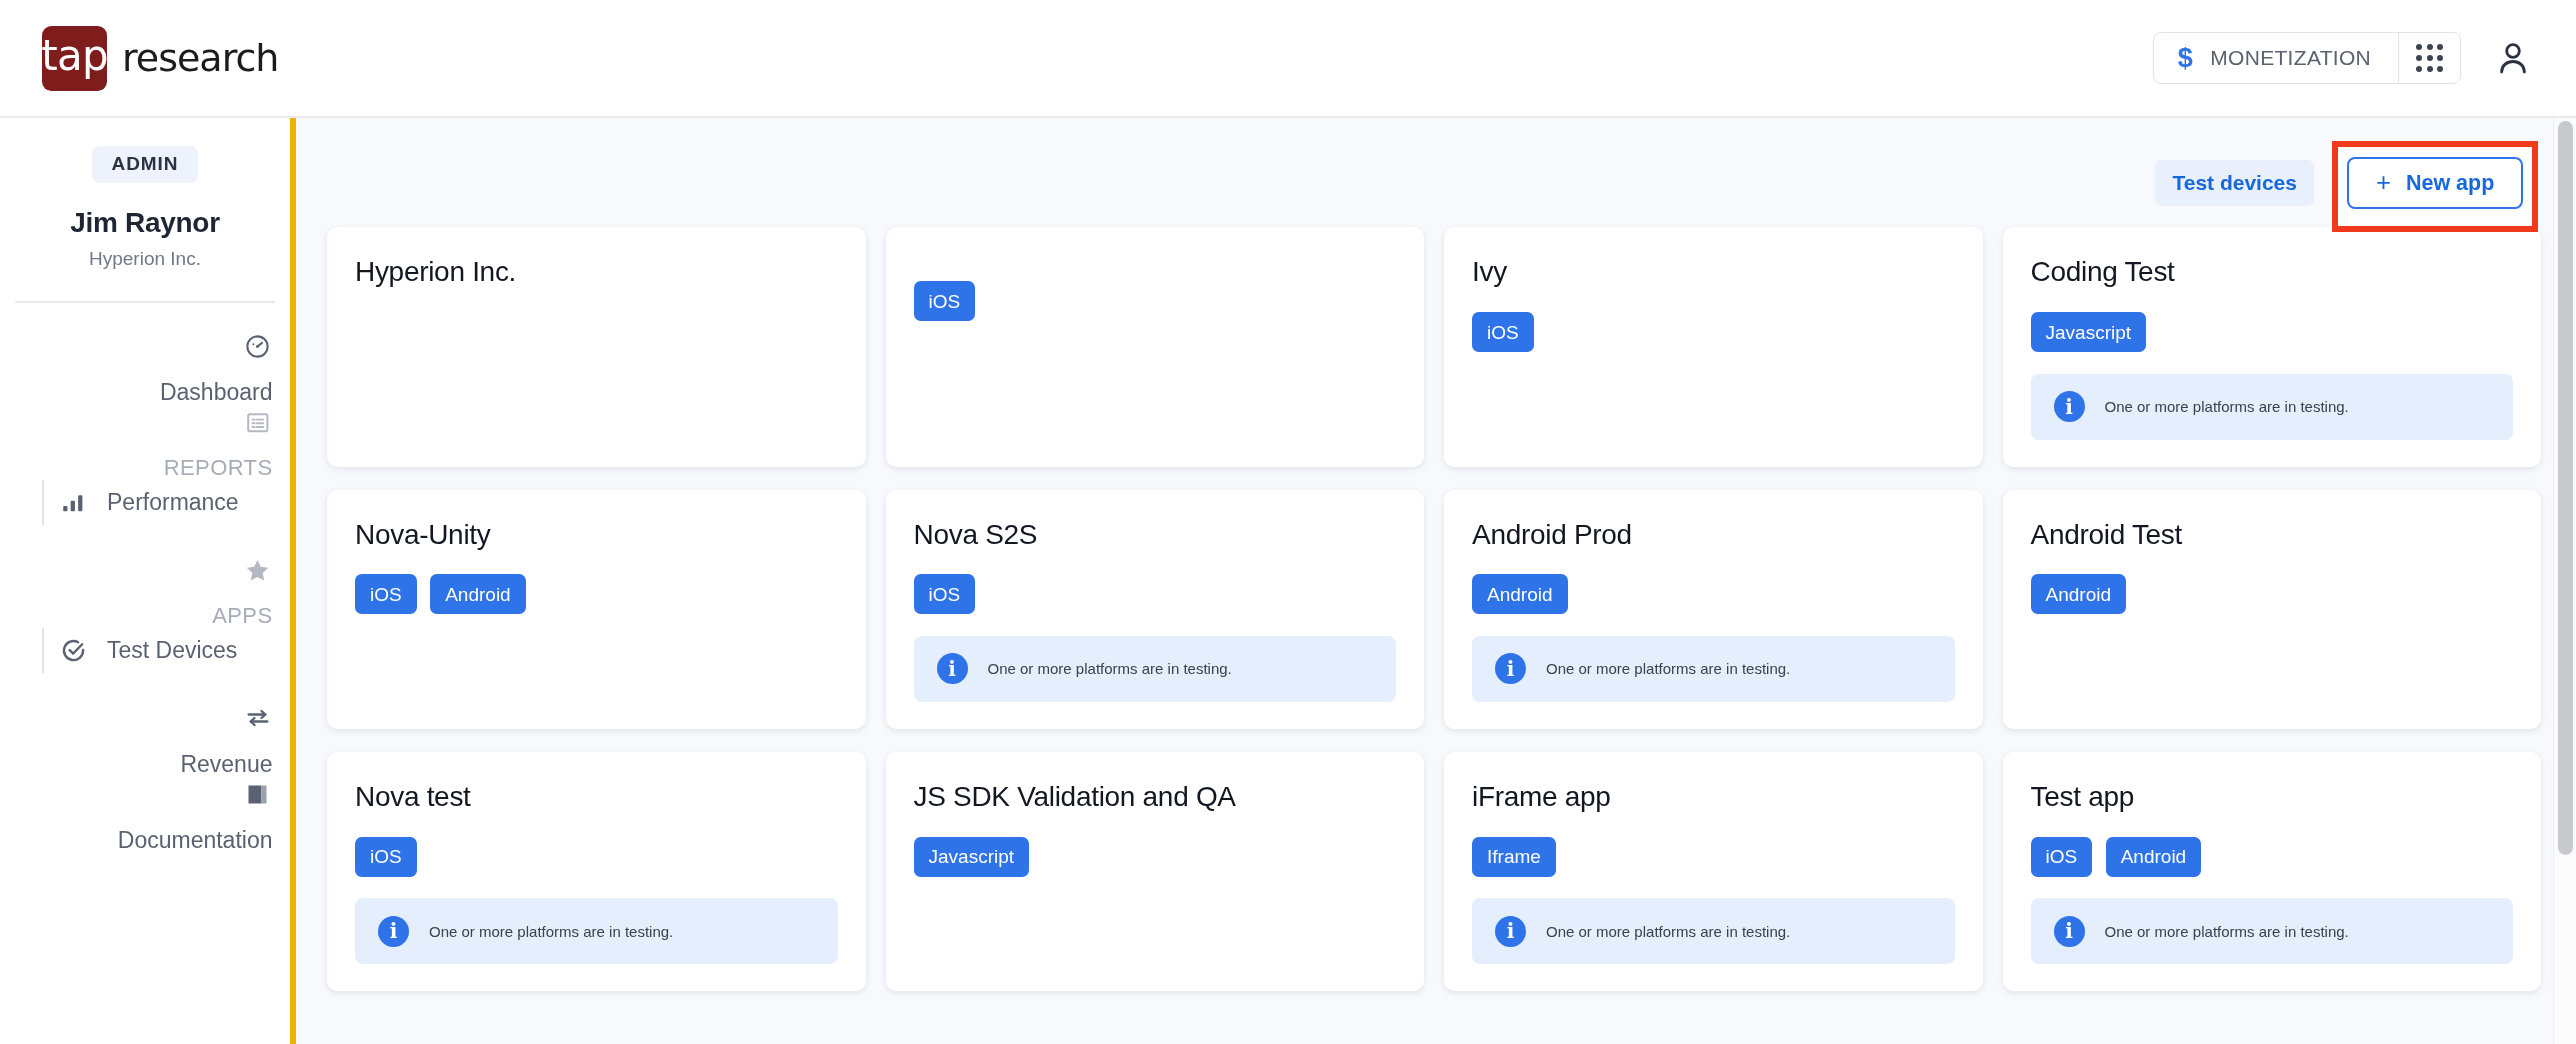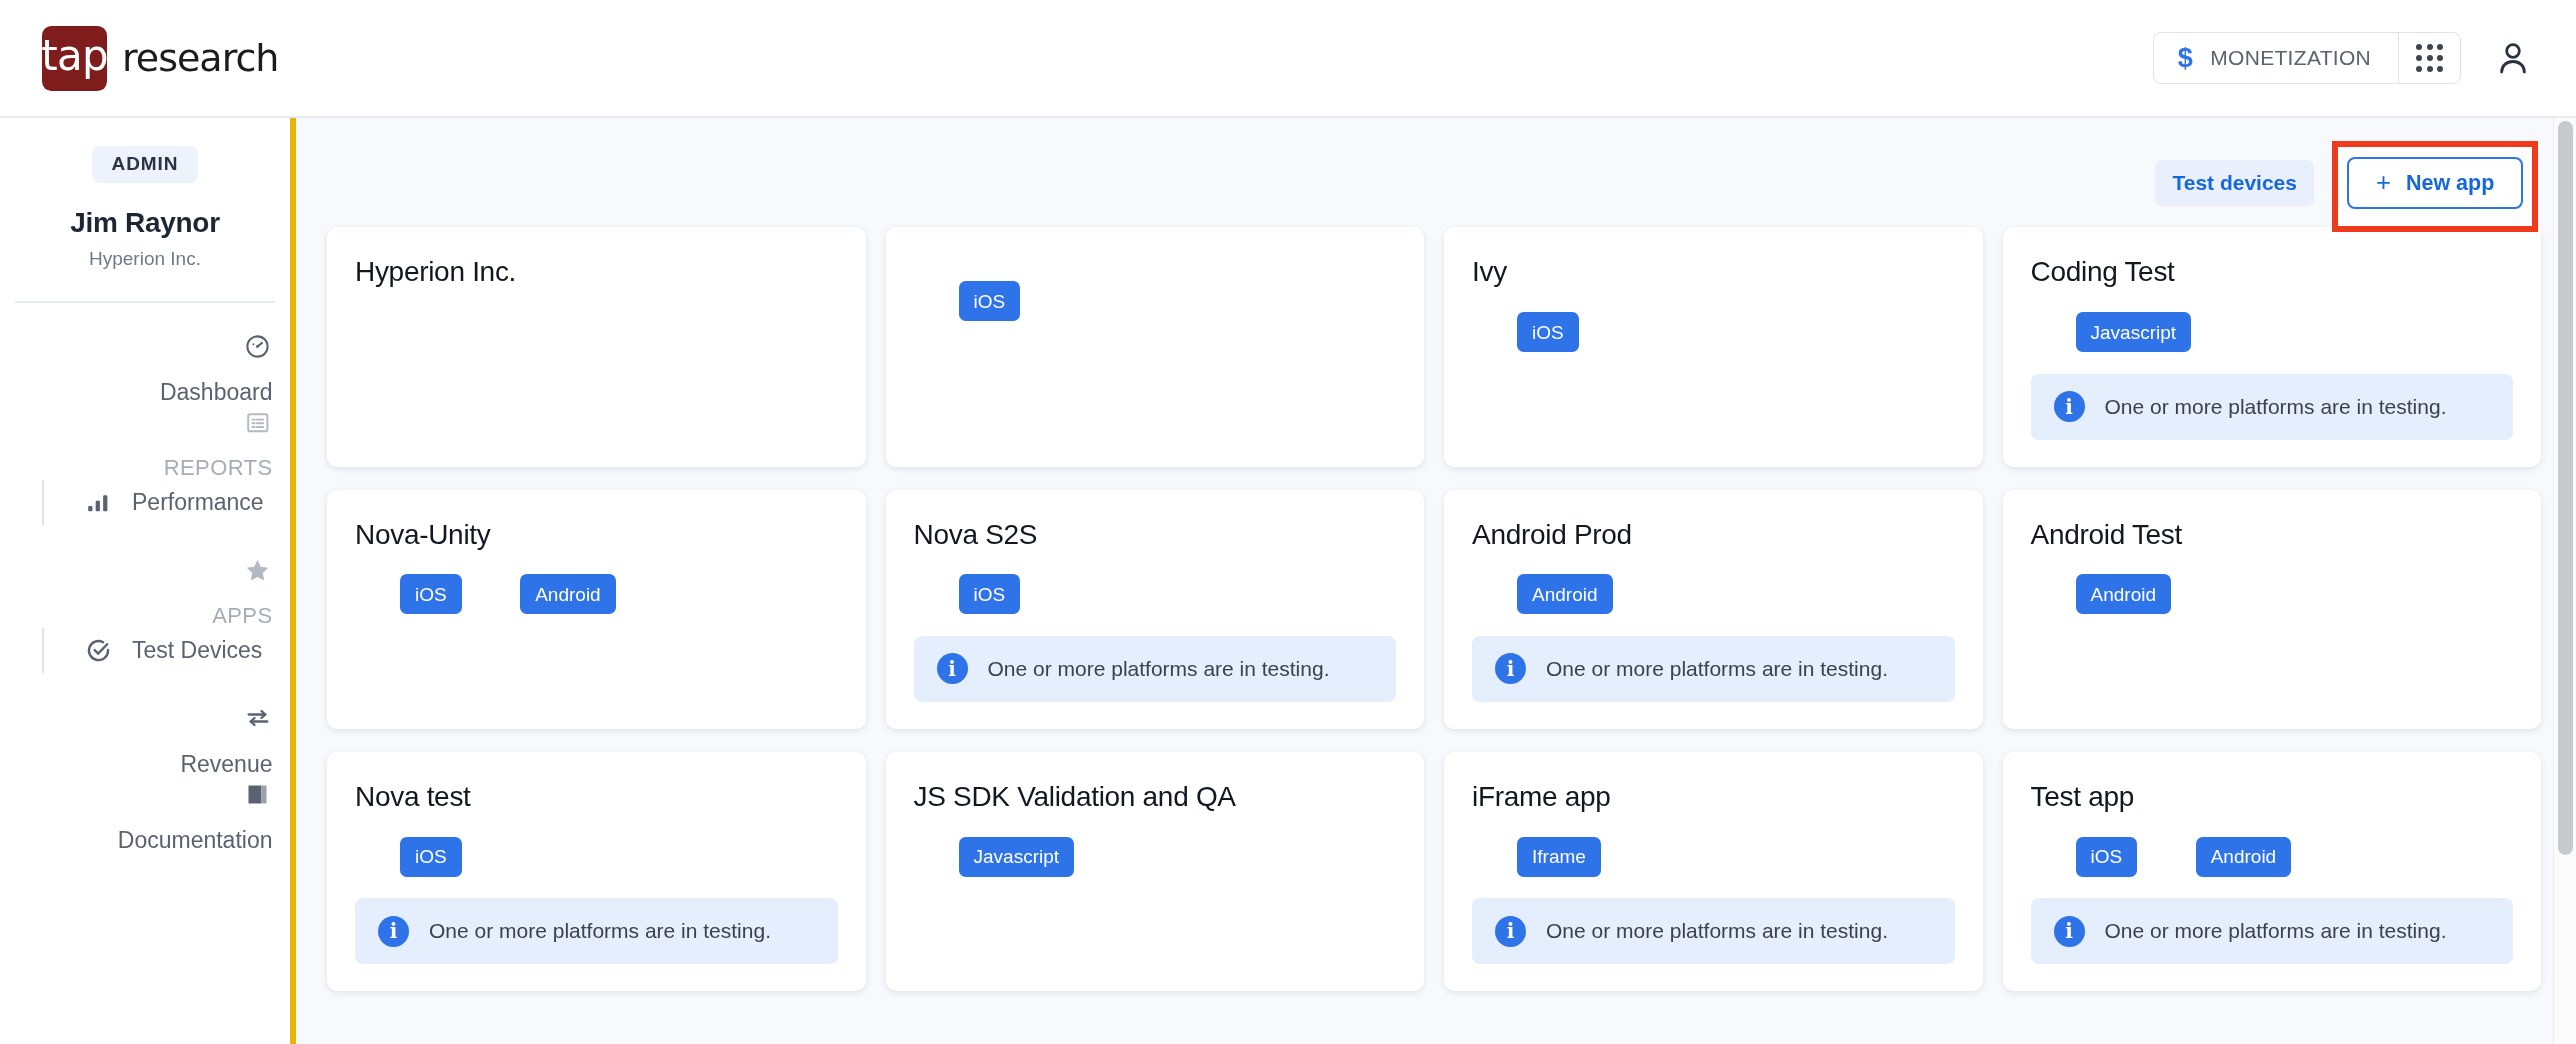--- a/index.html
+++ b/index.html
@@ -93,21 +93,21 @@
   .sb-divider { height: 2px; background: #e7eaf0; margin: 0 15px; }
 
   .nav { padding: 28px 0 0; }
   .nav-row {
     display: flex; align-items: flex-end; gap: 17.5px;
     height: 59px; padding-left: 28px; margin: 0 17.5px 0 0;
     border-radius: 9.4px; color: #5a6272; font-size: 23px; flex-direction: column;
   }
   .nav-row.section { color: #a7adb8; font-size: 22px; letter-spacing: 0.4px; }
   .nav-ico { width: 30px; height: 30px; flex: 0 0 30px; display: flex; align-items: center; justify-content: center; }
-  .sub-group { position: relative; margin: 6.7px 0 6.7px 0; padding-left: 44px; }
+  .sub-group { position: relative; margin: 6.7px 0 6.7px 0; padding-left: 19px; }
   .sub-group:before {
     content: ""; position: absolute; left: 42px; top: 6.7px; bottom: 6.7px;
     width: 2px; background: #dfe3ea;
   }
   .sub-row {
     display: flex; align-items: center; gap: 19px;
     height: 58px; margin-left: 16px; margin-right: 20px;
     padding-left: 23px; border-radius: 10.8px;
     color: #5a6272; font-size: 23px;
   }
@@ -155,35 +155,35 @@
     display: flex; flex-direction: column;
   }
   .card-title {
     font-size: 28px; color: #121722; font-weight: 400;
     letter-spacing: -0.3px; line-height: 1.1;
   }
   .badges { display: flex; gap: 13.5px; margin-top: 24px; min-height: 40px; }
   .badge {
     background: #2f73e8; color: #ffffff; font-size: 19px;
     padding: 7.4px 15px; border-radius: 6.7px; line-height: 1;
-    display: inline-flex; align-items: center; margin-left: 45px;
+    display: inline-flex; align-items: center;
   }
   .card-spacer { flex: 1; min-height: 21.5px; }
   .notice {
     background: #e4eefc; border-radius: 8px;
     display: flex; align-items: center; gap: 20px;
     padding: 17.5px 23px;
   }
   .info-ico {
     width: 31px; height: 31px; flex: 0 0 31px; border-radius: 50%;
     background: #2f73e8; color: #fff; font-size: 20px; font-weight: 700;
     display: flex; align-items: center; justify-content: center;
     font-family: "DejaVu Serif", serif;
   }
-  .notice-text { font-size: 21px; color: #3a4150; }
+  .notice-text { font-size: 15px; color: #3a4150; }
 
   
   .scrollbar {
     position: absolute; right: 0; top: 118px; bottom: 0; width: 23px;
     background: #fbfbfb; border-left: 1.3px solid #eceef1;
   }
   .scroll-thumb {
     position: absolute; top: 2.7px; left: 4px; width: 15px; height: 734px;
     background: #c6c9ce; border-radius: 7.4px;
   }

